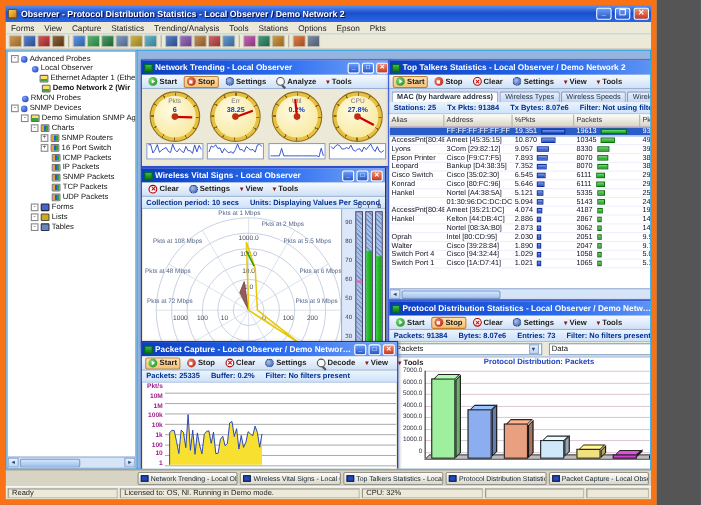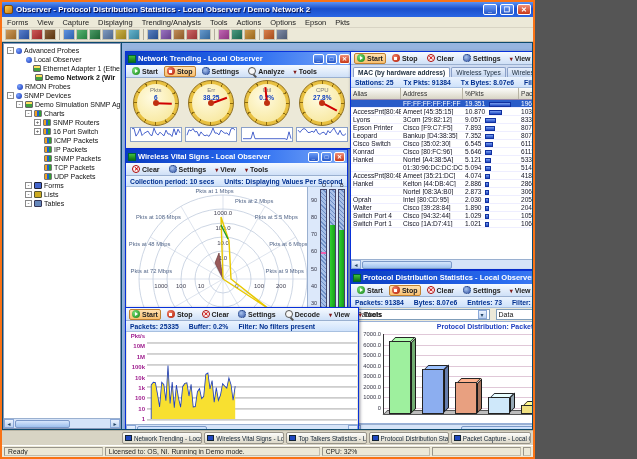--- a/index.html
+++ b/index.html
@@ -1,17 +1,17 @@
 <!DOCTYPE html>
 <html><head>
 <meta charset="utf-8">
 <style>
   html,body{margin:0;padding:0;background:#555;}
   *{box-sizing:border-box;}
-  .app{width:535px;height:459px;border:2px solid #f97316;background:#0c4a6e;display:flex;flex-direction:column;font-family:"Liberation Sans",sans-serif;overflow:hidden;}
+  .app{width:597px;height:459px;border:5px solid #f97316;background:#0ea5e9;display:flex;flex-direction:column;font-family:"Liberation Sans",sans-serif;overflow:hidden;}
   
   .titlebar{height:15px;flex:0 0 15px;background:linear-gradient(#5a92f4,#1a50cc 45%,#2a66e4);color:#fff;display:flex;align-items:center;gap:3px;padding:0 2px;font-size:8px;font-weight:bold;}
   .appicon{width:9px;height:9px;background:linear-gradient(135deg,#ffd24a,#c87818);border:1px solid #804c08;border-radius:2px;}
   .tb-title{flex:1;white-space:nowrap;overflow:hidden;text-shadow:1px 1px 1px #003;}
   .winbtn{width:14px;height:11px;border:1px solid #fff;border-radius:2px;background:linear-gradient(#6a9cf8,#2858c8);color:#fff;font-size:7px;line-height:9px;text-align:center;}
   .winbtn.close{background:linear-gradient(#f09078,#c83818);}
   .menubar{height:11px;flex:0 0 11px;display:flex;align-items:center;gap:9px;padding:0 5px;font-size:7.5px;color:#222;background:#ece9d8;border-bottom:1px solid #d8d4c4;}
   .toolbar{height:14px;flex:0 0 14px;display:flex;align-items:center;gap:1px;padding:0 3px;background:#ece9d8;border-bottom:1px solid #c8c4b4;}
   .tbico{width:12px;height:11px;border:1px solid #c8c4b4;border-radius:1px;font-size:7px;line-height:10px;text-align:center;color:#fff;}
   .tbsep{width:1px;height:11px;background:#b0ac9c;margin:0 2px;}
@@ -125,24 +125,24 @@
     <span class="tb-title">Observer - Protocol Distribution Statistics - Local Observer / Demo Network 2</span>
     <span class="winbtn">_</span>
     <span class="winbtn">❐</span>
     <span class="winbtn close">✕</span>
   </div>
 
   <div class="menubar">
       <span>Forms</span>
       <span>View</span>
       <span>Capture</span>
-      <span>Displaying</span>
+      <span>Statistics</span>
       <span>Trending/Analysis</span>
       <span>Tools</span>
-      <span>Actions</span>
+      <span>Stations</span>
       <span>Options</span>
       <span>Epson</span>
       <span>Pkts</span>
     </div>
   <div class="toolbar">
       <span class="tbico" style="background: linear-gradient(135deg, rgba(255, 255, 255, 0.2), rgba(0, 0, 0, 0.2)), rgb(192, 128, 48);"></span>
       <span class="tbico" style="background: linear-gradient(135deg, rgba(255, 255, 255, 0.2), rgba(0, 0, 0, 0.2)), rgb(48, 96, 192);"></span>
       <span class="tbico" style="background: linear-gradient(135deg, rgba(255, 255, 255, 0.2), rgba(0, 0, 0, 0.2)), rgb(192, 48, 48);"></span>
       <span class="tbico" style="background: linear-gradient(135deg, rgba(255, 255, 255, 0.2), rgba(0, 0, 0, 0.2)), rgb(112, 64, 16);"></span>
       <span class="tbsep"></span>
@@ -458,20 +458,27 @@
               </div>
               <div class="vbar">
                 <span class="blab">B</span>
                 <div class="fill" style="height: 66%;"></div>
               </div>
             </div>
         </div>
       </div>
 
       <div class="win" style="left:228px;top:8px;width:285px;height:219px;">
+        <div class="ctbar">
+          <span class="cicon"></span>
+          <span class="ctitle">Top Talkers Statistics - Local Observer / Demo Network 2</span>
+          <span class="cbtn">_</span>
+          <span class="cbtn">□</span>
+          <span class="cbtn close">✕</span>
+        </div>
         <div class="wtools">
             <span class="btn pressed">
               <span class="bic bic-play"></span>
               <span>Start</span>
             </span>
             <span class="btn">
               <span class="bic bic-stop"></span>
               <span>Stop</span>
             </span>
             <span class="btn">
@@ -763,20 +770,27 @@
           </div>
         </div>
         <div class="hscroll">
           <span class="sbtn">◂</span>
           <span class="sthumb" style="width:140px;margin-left:100px"></span>
           <span class="sbtn" style="margin-left:auto">▸</span>
         </div>
       </div>
 
       <div class="win" style="left:3px;top:264px;width:234px;height:128px;z-index:5;">
+        <div class="ctbar">
+          <span class="cicon"></span>
+          <span class="ctitle">Packet Capture - Local Observer / Demo Network 2</span>
+          <span class="cbtn">_</span>
+          <span class="cbtn">□</span>
+          <span class="cbtn close">✕</span>
+        </div>
         <div class="wtools">
             <span class="btn pressed">
               <span class="bic bic-play"></span>
               <span>Start</span>
             </span>
             <span class="btn">
               <span class="bic bic-stop"></span>
               <span>Stop</span>
             </span>
             <span class="btn">

